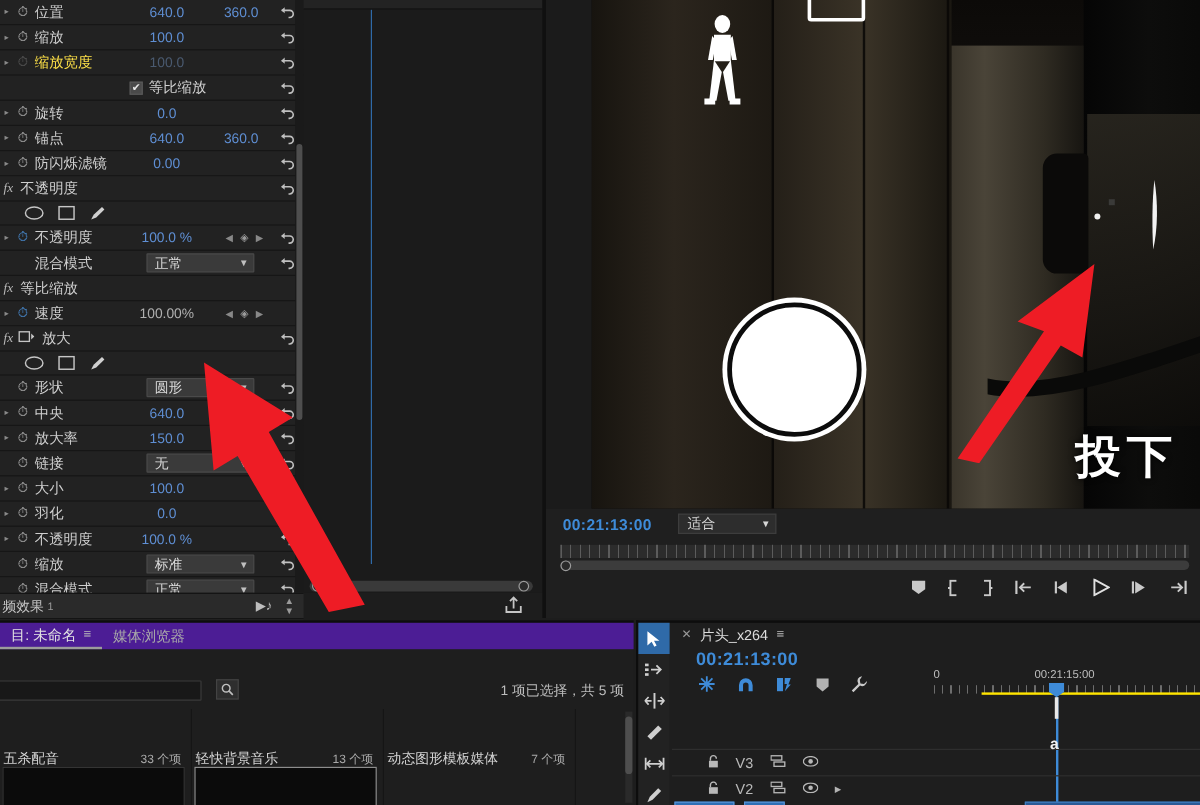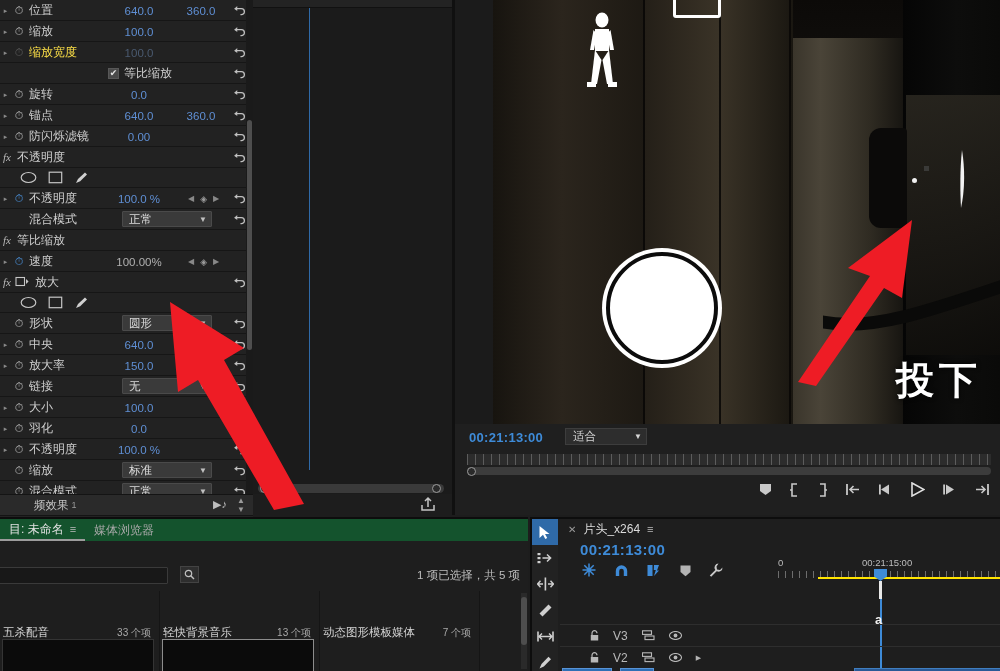--- a/index.html
+++ b/index.html
@@ -90,21 +90,21 @@
   .ec-scroll-thumb {
     position: absolute; right: 1px; top: 120px; width: 5px; height: 230px;
     background: #4e4e4e; border-radius: 3px;
   }
   
   #ec-bottombar {
     position: absolute; left: 0; top: 494px; width: 253px; height: 21px;
     background: #2a2a2a; border-top: 1px solid #141414;
     display: flex; align-items: center;
   }
-  #ec-bottombar .lbl { font-size: 11.5px; color: #c6c6c6; padding-left: 2px; margin-left: 32px; }
+  #ec-bottombar .lbl { font-size: 11.5px; color: #c6c6c6; padding-left: 2px; }
   #ec-bottombar .num { font-size: 9px; color: #9a9a9a; padding-left: 3px; }
   .bb-right { position: absolute; right: 26px; top: 3px; color: #bdbdbd; font-size: 11px; }
   .bb-arrows { position: absolute; right: 6px; top: 1px; color: #9a9a9a;
                font-size: 8px; line-height: 9px; text-align: center; width: 12px; }
   #ec-tl {
     position: absolute; left: 0; top: 515px; width: 253px; height: 19px;
     background: #232323; border-top: 1px solid #141414;
   }
   #ec-tl .tc { position: absolute; left: 2px; top: 3px;
                color: #4a8fd4; font-size: 11.5px; letter-spacing: .2px; }
@@ -230,21 +230,21 @@
   }
   #pm-buttons .pb { color: #c9c9c9; display: flex; align-items: center; }
 
   
   #project {
     position: absolute; left: 0; top: 517px; width: 528px; height: 154px;
     background: #1e1e1e; border-top: 2px solid #0d0d0d;
   }
   #pj-tabs {
     position: absolute; left: 0; top: 0; width: 528px; height: 22px;
-    background: #14532d; display: flex; align-items: center;
+    background: #4c1d95; display: flex; align-items: center;
   }
   .pj-tab {
     height: 22px; display: flex; align-items: center; gap: 6px;
     padding: 0 9px; font-size: 12px; color: #a9a9a9;
   }
   .pj-tab.active { color: #e2e2e2; border-bottom: 2px solid #9c9c9c; }
   .pj-tab .burger { font-size: 11px; color: #bcbcbc; }
   #pj-filename {
     position: absolute; left: 0; top: 24px; width: 528px; height: 22px;
     display: flex; align-items: center; gap: 9px; padding-left: 4px;

